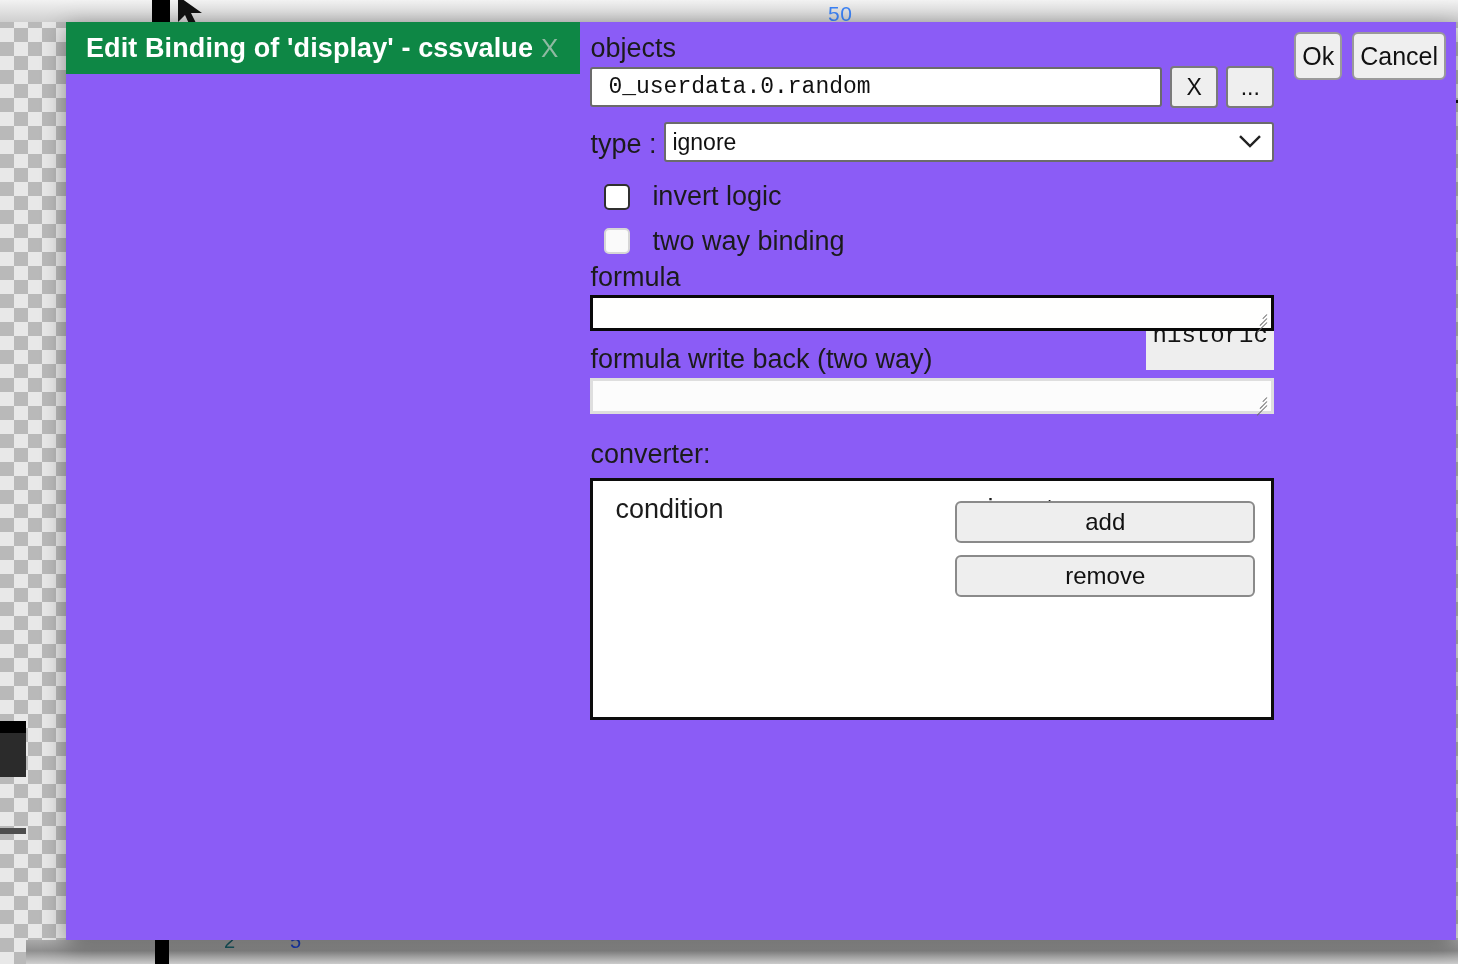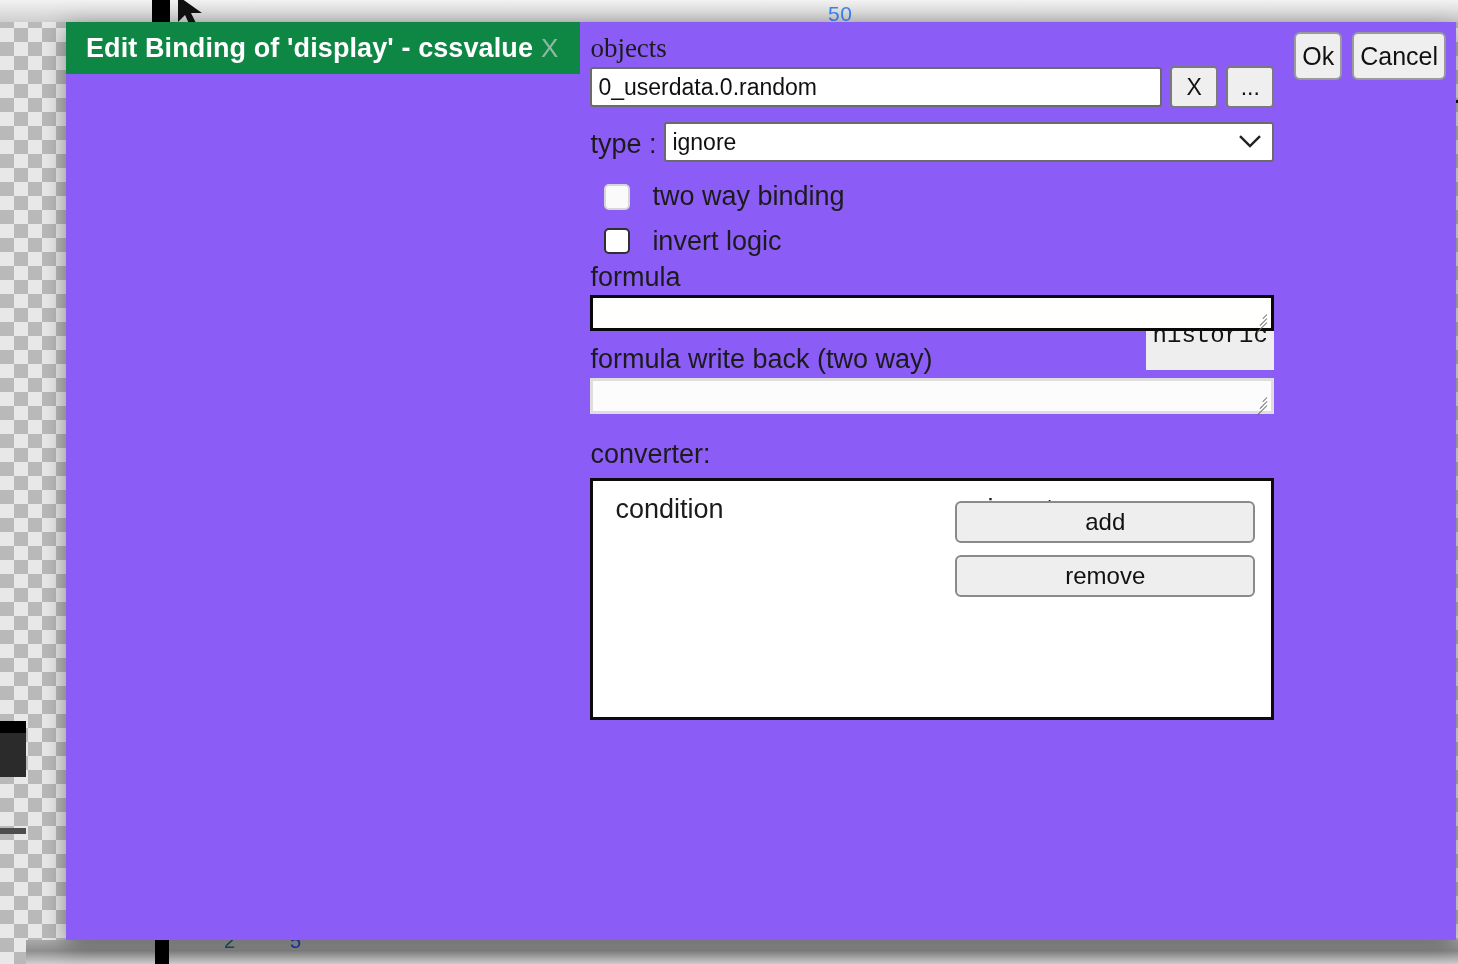--- a/index.html
+++ b/index.html
@@ -167,24 +167,24 @@
   }
 
   .row-objects {
     display: flex;
     align-items: center;
     gap: 8px;
     margin-top: 4px;
   }
 
   input.txt {
-    font-family: Liberation Sans, sans-serif;
+    font-family: Liberation Mono, monospace;
     font-size: 23px;
     color: #101010;
-    padding: 3px 6px;
+    padding: 3px 16px;
     border: 2px solid #6b6b6b;
     border-radius: 3px;
     background: #fff;
     box-sizing: border-box;
     height: 40px;
     outline: none;
   }
 
   #objects-input { flex: 1 1 auto; }
 
@@ -412,21 +412,21 @@
 
   <div class="modal">
 
     <div class="titlebar">
       <span class="title-text">Edit Binding of 'display' - cssvalue</span>
       <span class="title-close">X</span>
     </div>
 
     <div class="body">
 
-      <div class="lbl" style="margin-top:12px;font-family:Liberation Serif, serif;">objects</div>
+      <div class="lbl" style="margin-top:12px;">objects</div>
 
       <div class="row-objects">
         <input id="objects-input" class="txt" type="text" value="0_userdata.0.random" style="">
         <button class="smallbtn">X</button>
         <button class="smallbtn">...</button>
       </div>
 
       <div class="row-type">
         <span class="lbl">type :</span>
         <span class="selwrap">
@@ -435,27 +435,27 @@
           </select>
           <span class="sel-chev">
             <svg width="24" height="14" viewBox="0 0 24 14" aria-hidden="true">
               <polyline points="2,2 12,12 22,2" fill="none" stroke="#222" stroke-width="2.4"></polyline>
             </svg>
           </span>
         </span>
       </div>
 
       <div class="cbrow">
+        <span class="cbox"></span>
+        <span class="lbl">invert logic</span>
+      </div>
+
+      <div class="cbrow">
         <span class="cbox disabled"></span>
         <span class="lbl">two way binding</span>
-      </div>
-
-      <div class="cbrow">
-        <span class="cbox"></span>
-        <span class="lbl">invert logic</span>
       </div>
 
       <button class="historic">historic</button>
 
       <div class="lbl lbl-formula">formula</div>
       <div class="ta-wrap">
         <textarea class="ta enabled" placeholder="" style=""></textarea>
         <span class="grip">
             <i></i>
             <i></i>

